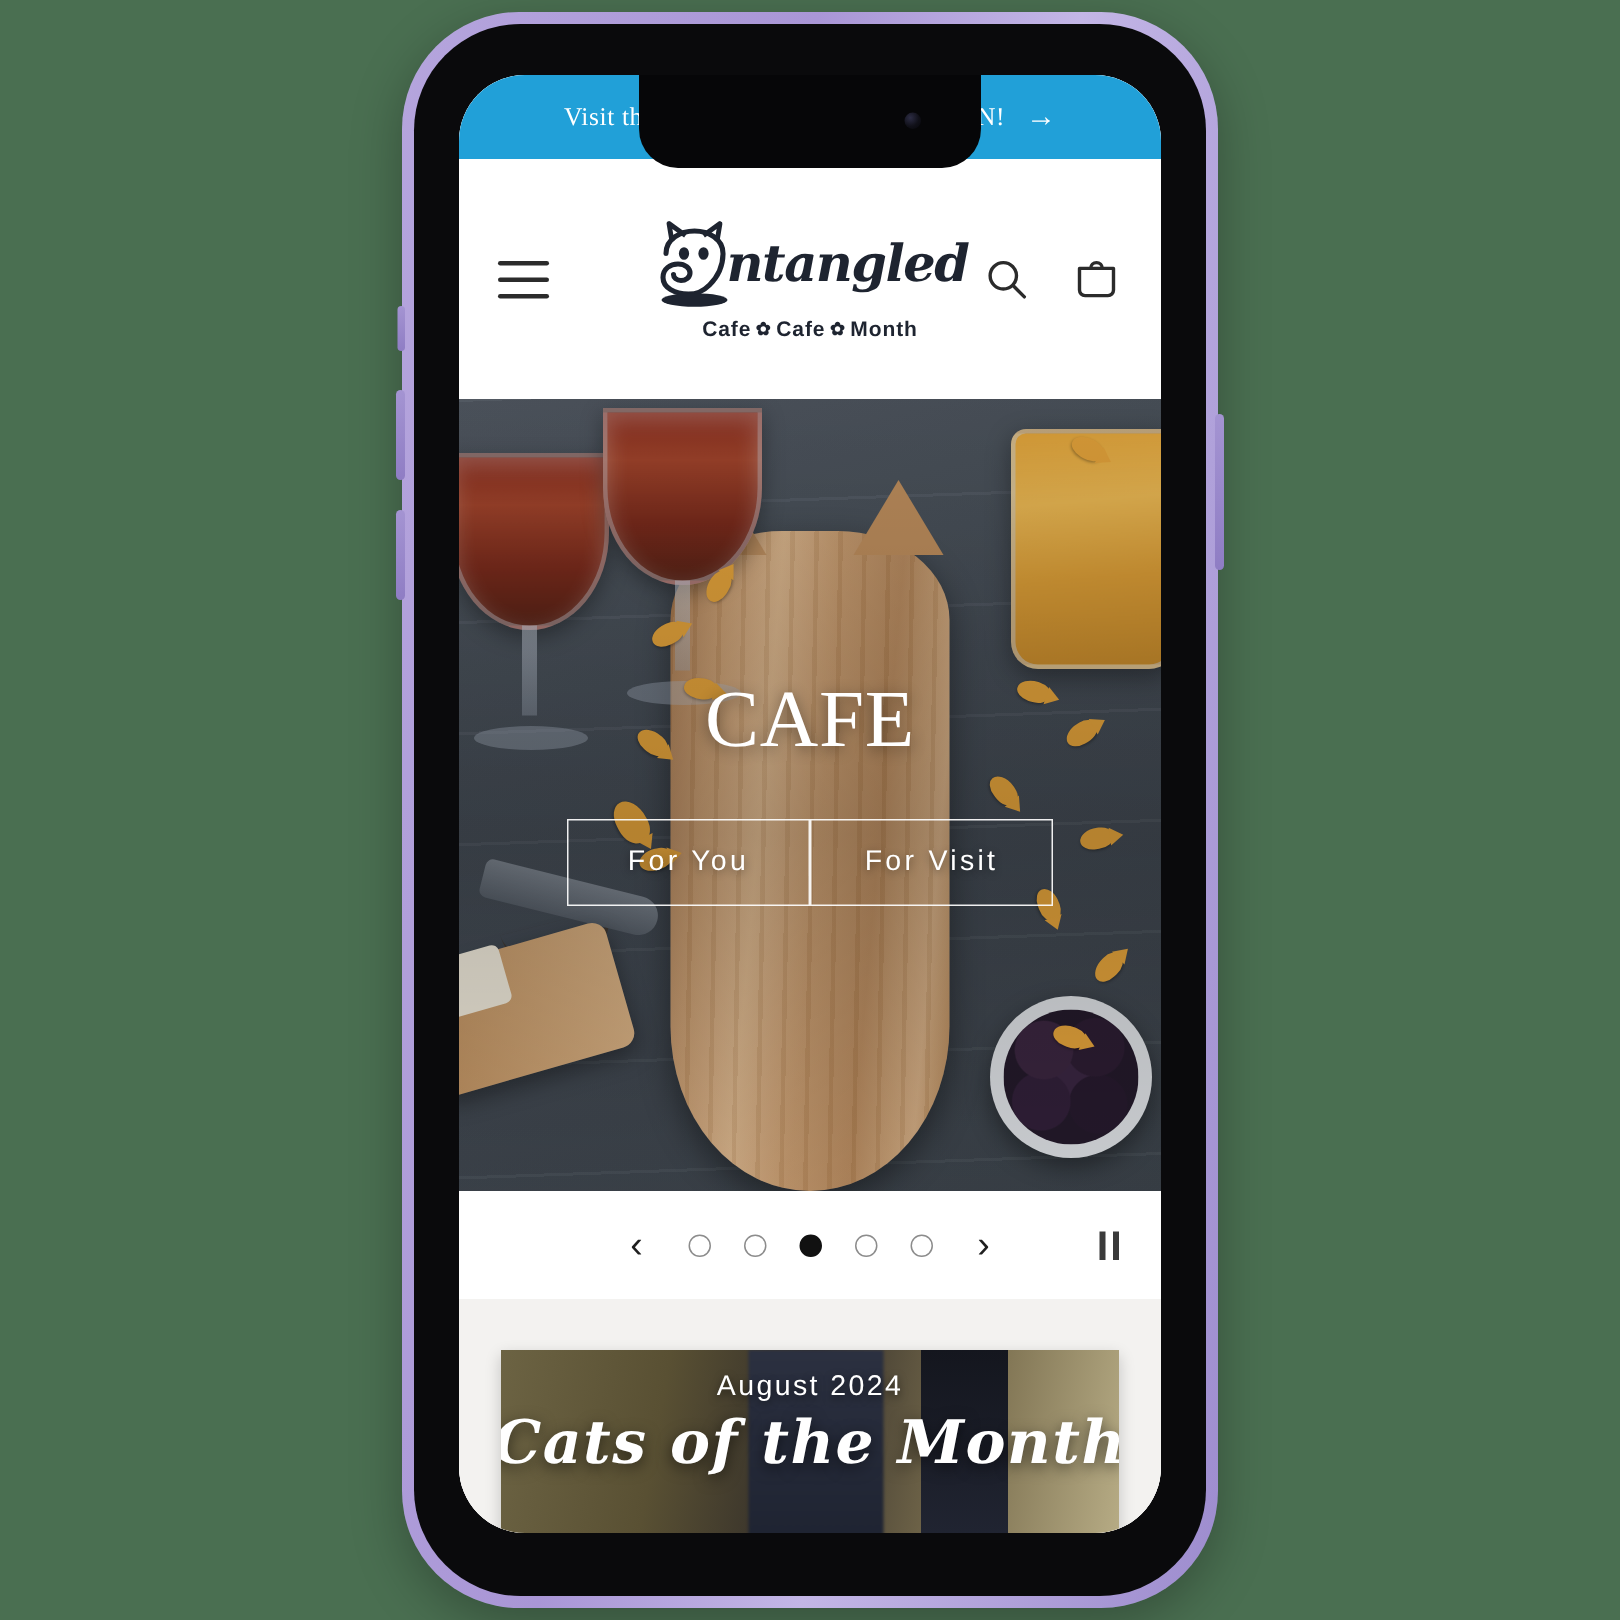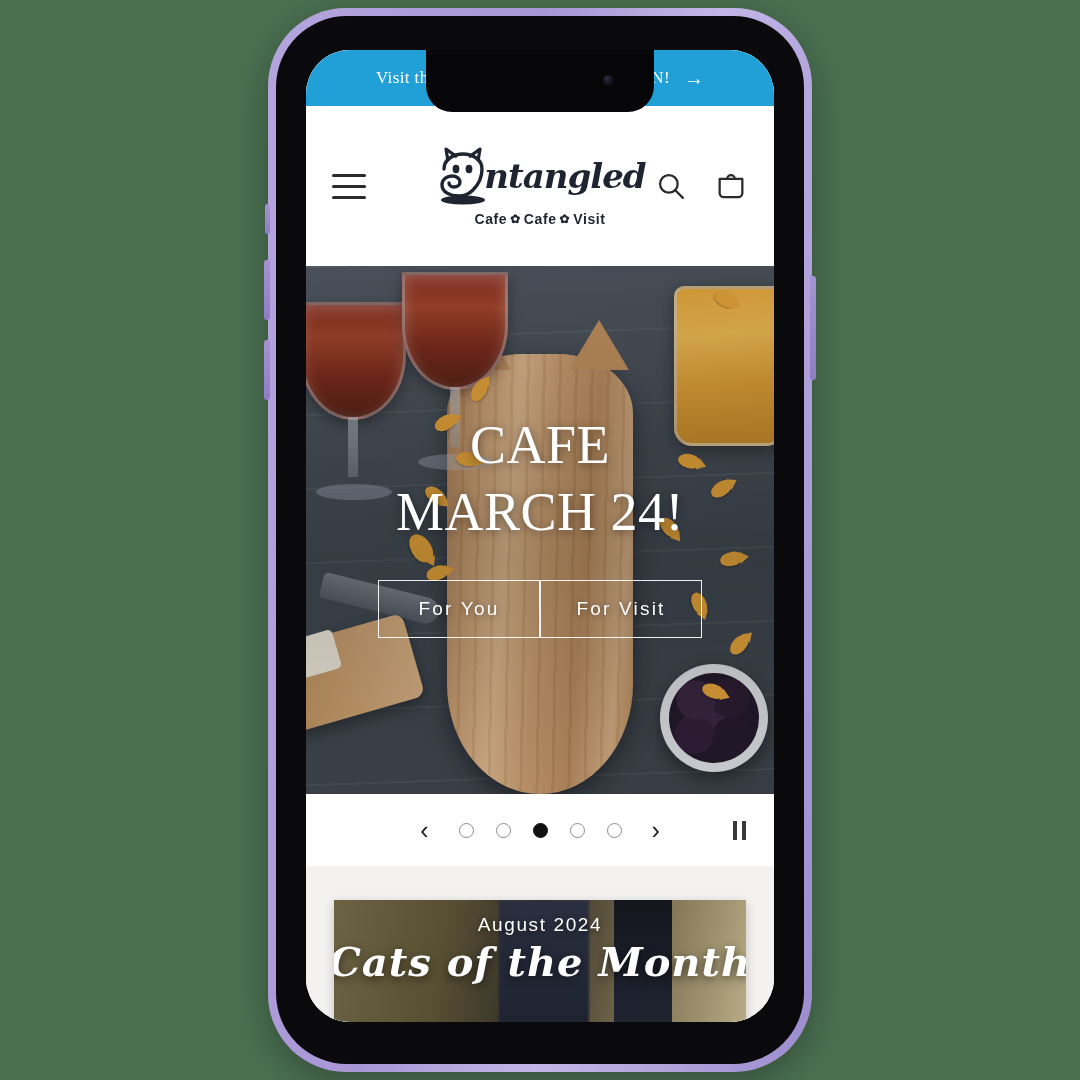--- a/index.html
+++ b/index.html
@@ -423,21 +423,21 @@
                 <ellipse cx="35" cy="24" rx="3.4" ry="4.2" fill="#1e2430"></ellipse>
                 <ellipse cx="29" cy="55" rx="22" ry="4.5" fill="#1e2430"></ellipse>
               </svg>
               <span class="logo-word">ntangled</span>
             </div>
             <div class="logo-tag">
               <span>Cafe</span>
               <span class="paw">✿</span>
               <span>Cafe</span>
               <span class="paw">✿</span>
-              <span>Visit</span>
+              <span>Month</span>
             </div>
           </div>
 
           <div class="header-icons">
             <div class="ico">
               <svg viewBox="0 0 24 24" fill="none" stroke="#2b2b2b" stroke-width="1.6">
                 <circle cx="10.5" cy="10.5" r="6.2"></circle>
                 <line x1="15.2" y1="15.2" x2="20.4" y2="20.4" stroke-linecap="round"></line>
               </svg>
             </div>
@@ -491,21 +491,20 @@
             <div class="fish" style="left:408px; top:26px;  transform:rotate(30deg);"></div>
             <div class="fish" style="left:396px; top:418px; transform:rotate(22deg);"></div>
             <div class="fish" style="left:120px; top:300px; transform:rotate(-14deg);"></div>
 
             <div class="hero-shade"></div>
           </div>
 
           <div class="hero-inner">
             <div class="hero-title">
               <div>CAFE</div>
-              <div>MARCH 24!</div>
             </div>
             <div class="hero-btns">
               <button class="hero-btn">For You</button>
               <button class="hero-btn">For Visit</button>
             </div>
           </div>
         </div>
 
         <div class="carousel-bar">
           <div class="car-center">

